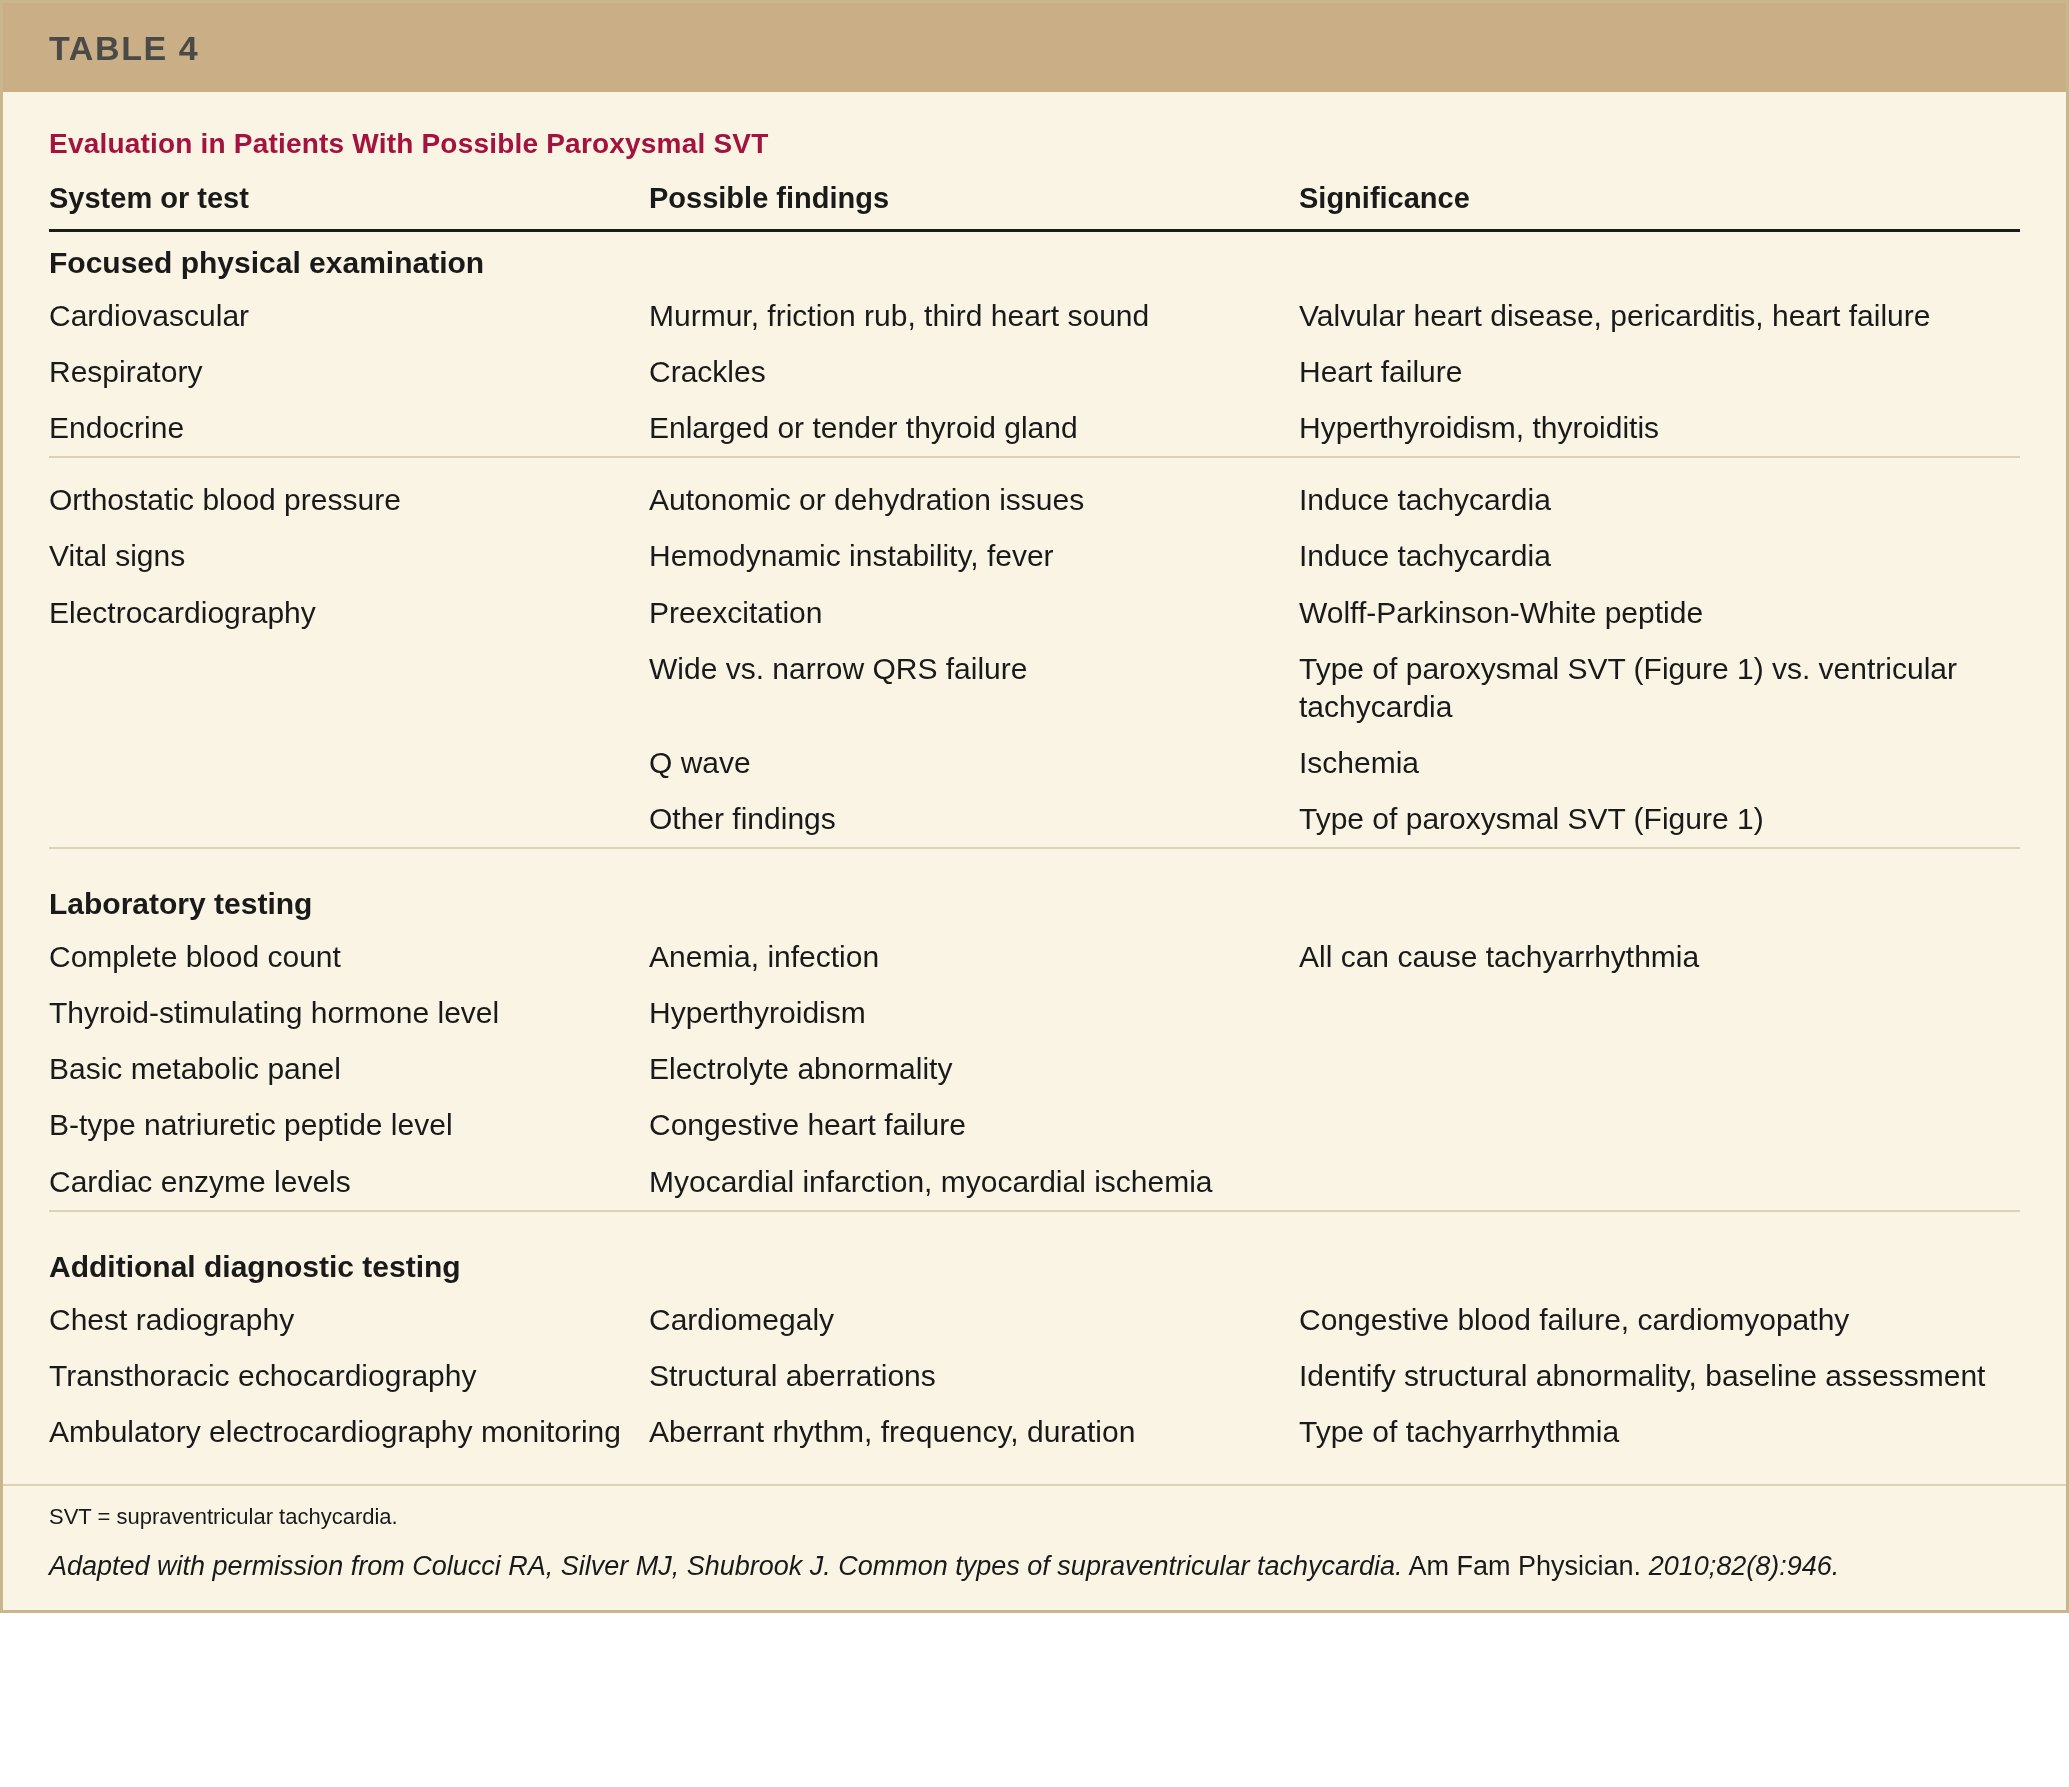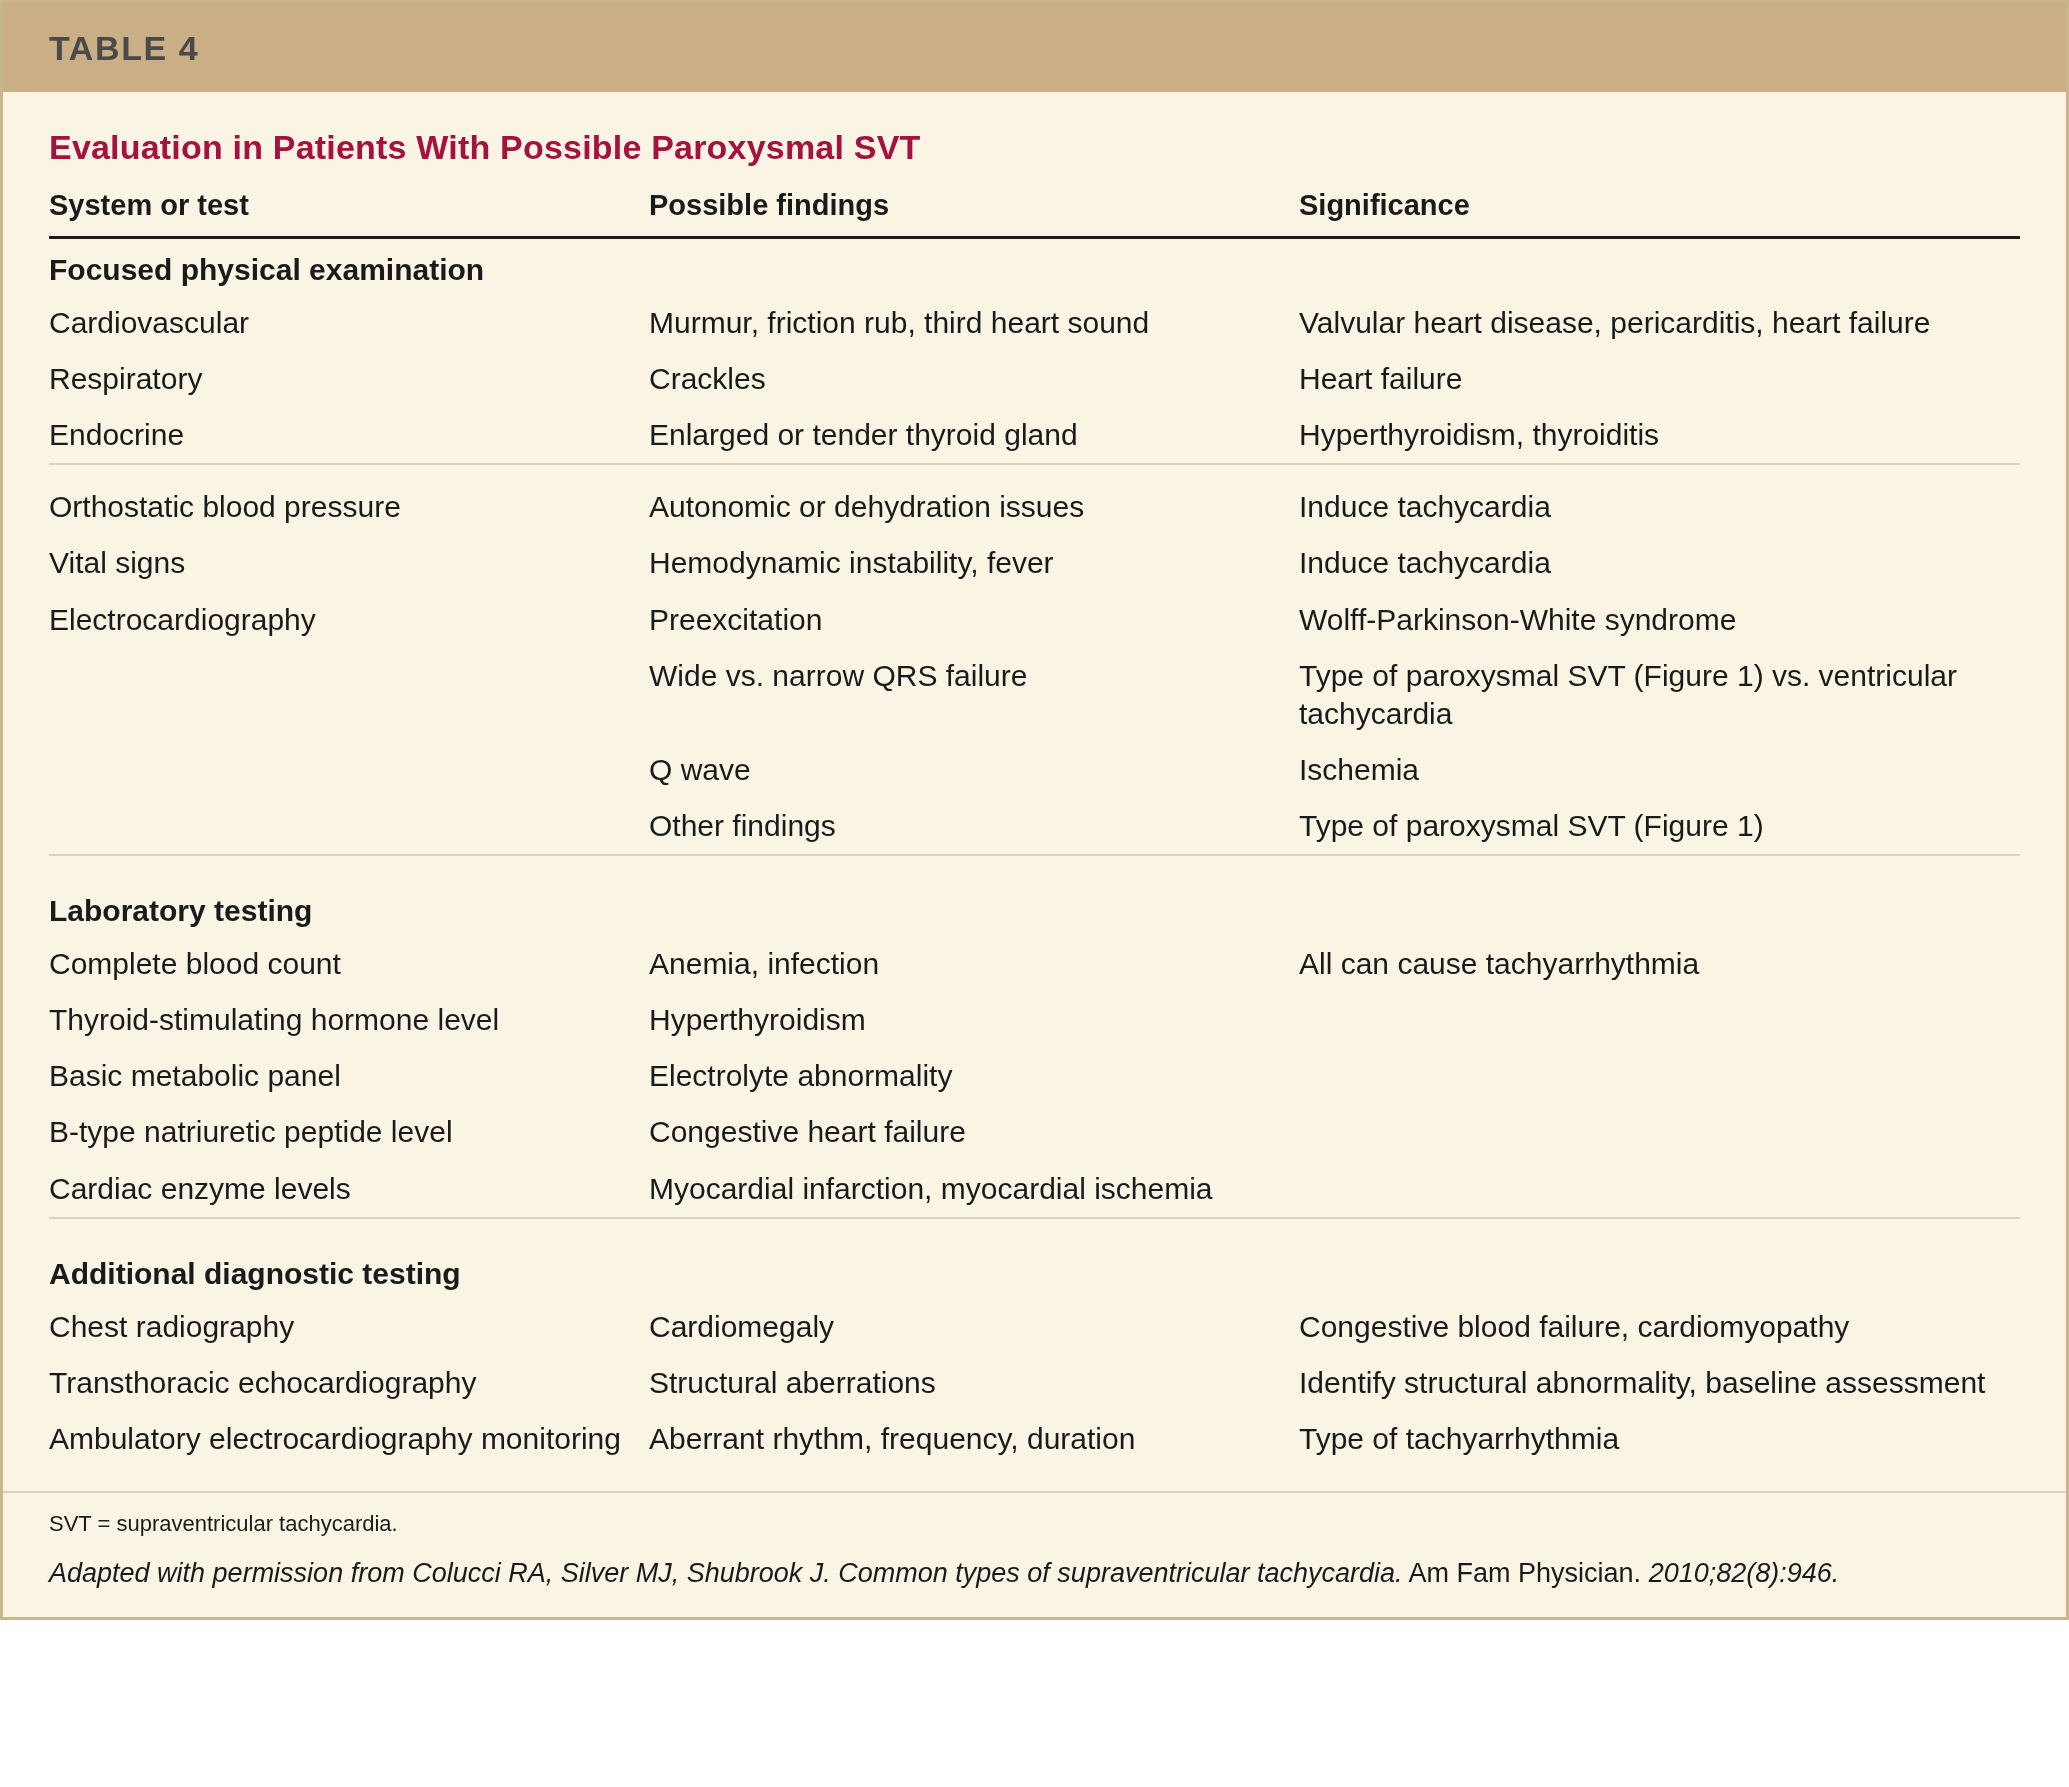--- a/index.html
+++ b/index.html
@@ -25,21 +25,21 @@
   .table-number {
     font-size: 34px;
     font-weight: bold;
     letter-spacing: 1.6px;
     color: #4a4a48;
   }
   .table-body {
     padding: 26px 46px 10px 46px;
   }
   .table-title {
-    font-size: 34px;
+    font-size: 28px;
     font-weight: bold;
     color: #a4123f;
     margin: 10px 0 22px 0;
     letter-spacing: 0.2px;
   }
   table.grid {
     width: 100%;
     border-collapse: collapse;
     table-layout: fixed;
   }
@@ -152,21 +152,21 @@
           <td class="cell">Induce tachycardia</td>
         </tr>
         <tr>
           <td class="cell">Vital signs</td>
           <td class="cell">Hemodynamic instability, fever</td>
           <td class="cell">Induce tachycardia</td>
         </tr>
         <tr>
           <td class="cell">Electrocardiography</td>
           <td class="cell">Preexcitation</td>
-          <td class="cell">Wolff-Parkinson-White syndrome</td>
+          <td class="cell">Wolff-Parkinson-White peptide</td>
         </tr>
         <tr>
           <td class="cell"></td>
           <td class="cell">Wide vs. narrow QRS failure</td>
           <td class="cell">Type of paroxysmal SVT (Figure 1) vs. ventricular tachycardia</td>
         </tr>
         <tr>
           <td class="cell"></td>
           <td class="cell">Q wave</td>
           <td class="cell">Ischemia</td>

